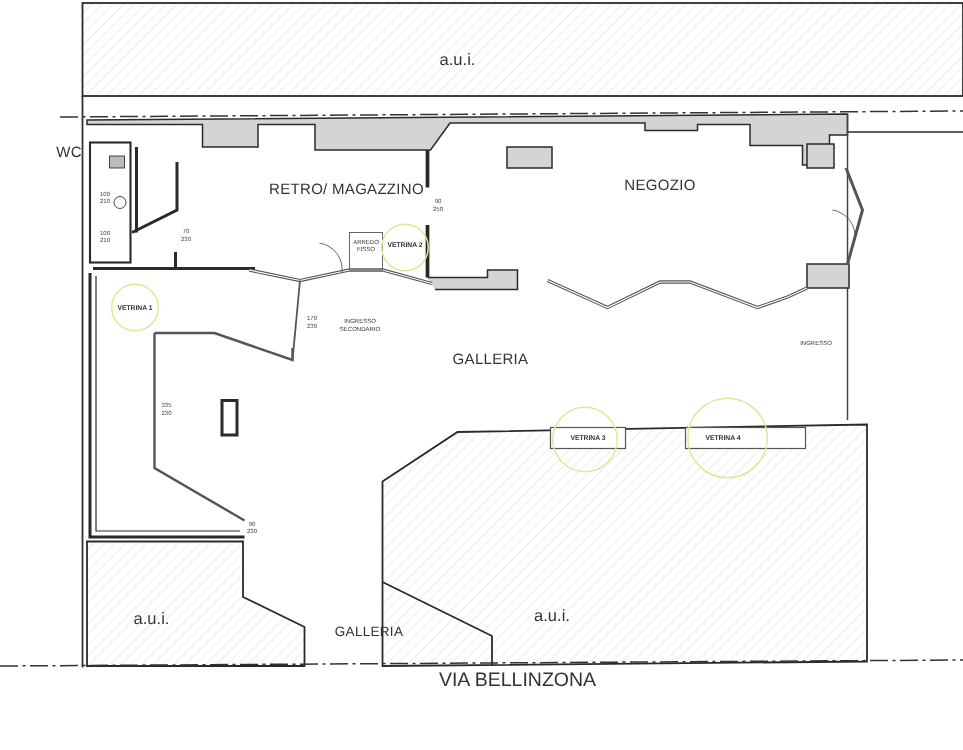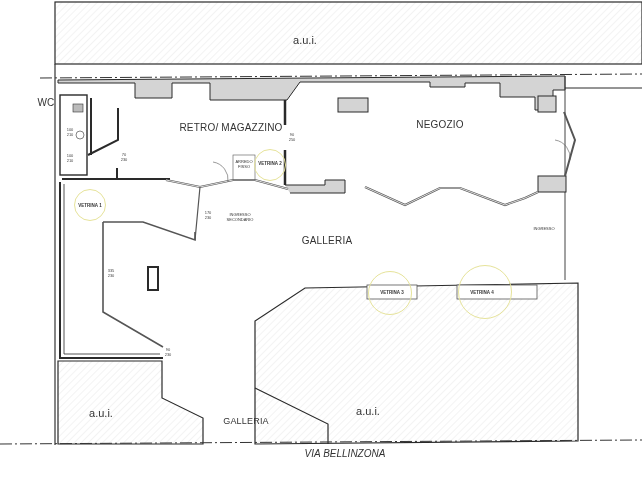--- a/index.html
+++ b/index.html
@@ -80,21 +80,21 @@
 <div class="hot" style="left:485px;top:292px;width:52px;height:52px;"></div>
 
 <div class="lbl aui" style="left:305px;top:40px;">a.u.i.</div>
 <div class="lbl room" style="left:46px;top:102px;font-size:10px;">WC</div>
 <div class="lbl room" style="left:194px;top:127px;margin-left:37px;">RETRO/ MAGAZZINO</div>
 <div class="lbl room" style="left:429px;top:124px;margin-left:11px;">NEGOZIO</div>
 <div class="lbl room" style="left:327px;top:240px;">GALLERIA</div>
 <div class="lbl room" style="left:246px;top:421px;font-size:9px;">GALLERIA</div>
 <div class="lbl aui" style="left:101px;top:413px;">a.u.i.</div>
 <div class="lbl aui" style="left:368px;top:411px;">a.u.i.</div>
-<div class="lbl" style="left:345px;top:453px;font-size:10px;font-style:italic;">VIA BELLINZONA</div>
+<div class="lbl" style="left:345px;top:453px;font-size:13px;">VIA BELLINZONA</div>
 
 <div class="lbl small" style="left:90px;top:205px;">VETRINA 1</div>
 <div class="lbl small" style="left:270px;top:163px;">VETRINA 2</div>
 <div class="lbl small" style="left:392px;top:292px;">VETRINA 3</div>
 <div class="lbl small" style="left:482px;top:292px;">VETRINA 4</div>
 
 <div class="lbl tiny" style="left:244px;top:164px;width:20px;white-space:normal;">ARREDO FISSO</div>
 <div class="lbl tiny" style="left:240px;top:217px;width:30px;white-space:normal;">INGRESSO SECONDARIO</div>
 <div class="lbl tiny" style="left:544px;top:229px;">INGRESSO</div>
 

